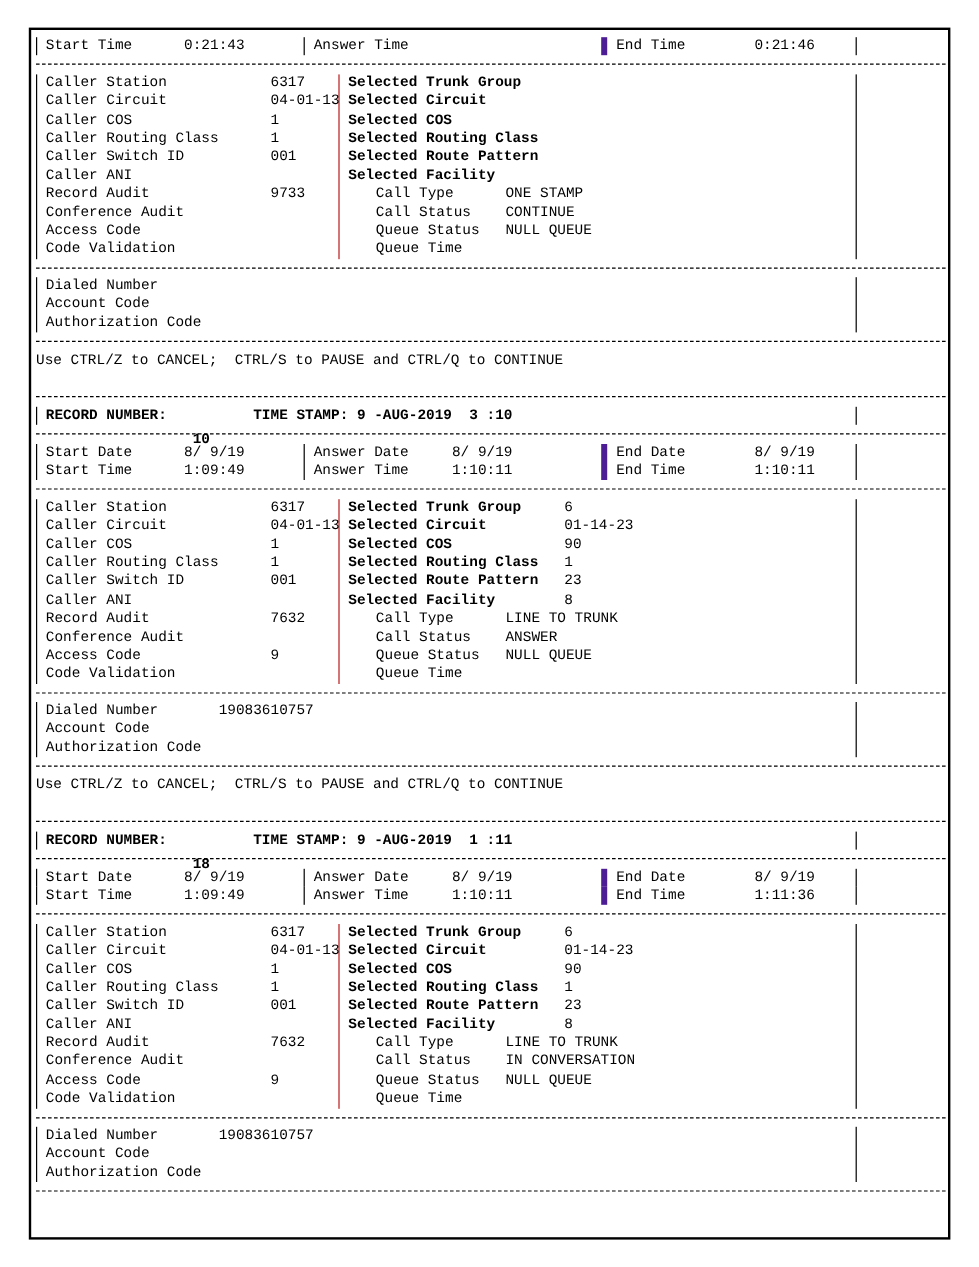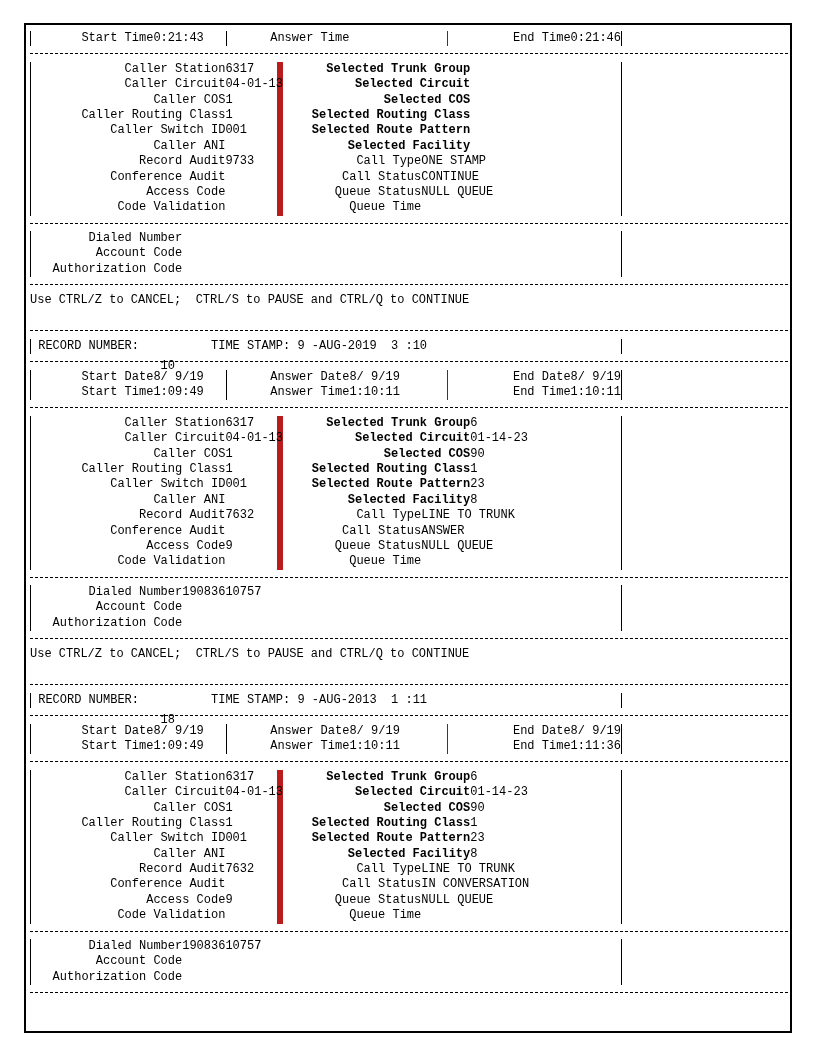--- a/index.html
+++ b/index.html
@@ -11,48 +11,48 @@
     font-size: 12px;
     position: relative;
   }
   .frame {
     position: absolute; inset: 23px 24px;
     border: 2px solid #000;
     padding: 6px 0 0 4px;
     overflow: hidden;
   }
   .content { --lh: 15.4px; }
-  .record { width: 592px; text-align: right; }
+  .record { width: 684px; }
   .boxed {
     border-left: 1px solid #000;
     border-right: 1px solid #000;
     min-height: var(--lh);
   }
   .sep { height: var(--lh); width: 758px; position: relative; }
   .sep::after {
     content: ""; position: absolute; left: 0; right: 0; top: 7px;
     border-top: 1px dashed #000;
   }
-  .hdr-row { display: flex; padding-left: 1ch; height: var(--lh); line-height: var(--lh); }
+  .hdr-row { display: flex; padding-left: 1ch; height: var(--lh); line-height: var(--lh); font-weight: bold; }
   .val.num { margin-left: 3ch; margin-top: 20px; }
   .lbl.tsl { margin-left: 5ch; }
   .val.tsv { margin-left: 1ch; }
   .triple { display: flex; }
   .cell { display: flex; padding-left: 1ch; height: var(--lh); line-height: var(--lh); }
   .c1 { width: 31ch; border-right: 1px solid #000; }
-  .c2 { width: 35ch; border-right: 1px solid #4c1d95; }
+  .c2 { width: 35ch; border-right: 5px solid #4c1d95; }
   .c3 { flex: 1; }
   .lbl, .val { white-space: pre; flex: none; }
   .w26 { width: 26ch; }
   .w25 { width: 25ch; font-weight: bold; }
   .w20 { width: 20ch; }
   .w16 { width: 16ch; }
   .w15 { width: 15ch; margin-left: 23px; }
   .details { display: flex; }
-  .dcol.left { width: 35ch; border-right: 6px solid #b91c1c; font-family: Liberation Mono, monospace; }
+  .dcol.left { width: 35ch; border-right: 1px solid #b91c1c; font-family: Liberation Mono, monospace; }
   .dcol.right { flex: 1; }
   .drow { display: flex; padding-left: 1ch; height: var(--lh); line-height: var(--lh); }
   .dialed .drow { height: var(--lh); }
   .prompt { height: var(--lh); line-height: var(--lh); white-space: pre; }
   .blank { height: var(--lh); }
 </style>
 </head>
 <body>
 
 <div class="frame">
@@ -340,21 +340,21 @@
   <div class="prompt">Use CTRL/Z to CANCEL;  CTRL/S to PAUSE and CTRL/Q to CONTINUE</div>
   <div class="blank"></div>
 
   <section class="record">
     <div class="sep"></div>
 
     <div class="boxed hdr-row">
       <span class="lbl">RECORD NUMBER:</span>
       <span class="val num">18</span>
       <span class="lbl tsl">TIME STAMP:</span>
-      <span class="val tsv">9 -AUG-2013  1 :11</span>
+      <span class="val tsv">9 -AUG-2019  1 :11</span>
     </div>
 
     <div class="sep"></div>
 
     <div class="boxed triple">
       <div class="cell c1">
         <span class="lbl w16">Start Date</span>
         <span class="val">8/ 9/19</span>
       </div>
       <div class="cell c2">

